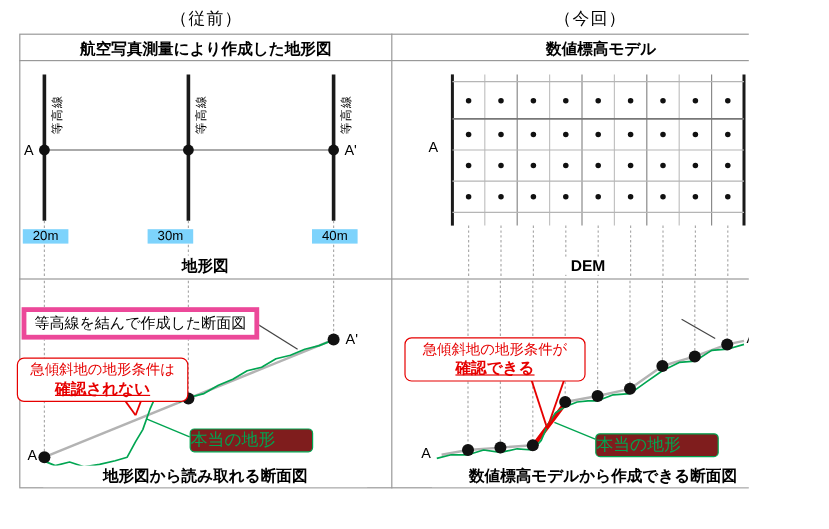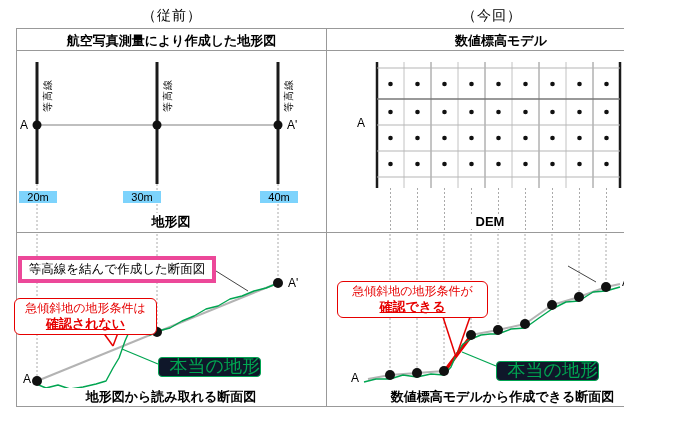--- a/index.html
+++ b/index.html
@@ -16,22 +16,22 @@
   .rot{transform:rotate(-90deg);transform-origin:0 0;font-size:10px;letter-spacing:1px;white-space:nowrap;}
   .mlabel{font-size:11px;background:#7dd3fc;padding:0 1px;top:191px;width:36px;}
   .cap{font-weight:bold;font-size:13px;background:#fff;}
   .pt{font-size:12px;}
   .blackbox{border:4px solid #ec4899;background:#fff;font-size:12.5px;line-height:18px;
             text-align:center;white-space:nowrap;height:19px;}
   .redbox{border:1.5px solid #e60000;border-radius:6px;background:#fff;color:#e60000;
           text-align:center;padding-top:2px;height:33px;}
   .redbox .l1{font-size:12px;line-height:15px;}
   .redbox .l2{font-size:13px;font-weight:bold;text-decoration:underline;line-height:16px;}
-  .greenbox{border:1px solid #00a551;border-radius:4px;background:#0f172a;color:#00a551;
-            font-size:18px;line-height:17px;text-align:right;height:18px;}
+  .greenbox{border:1px solid #00a551;border-radius:4px;background:#7f1d1d;color:#00a551;
+            font-size:14px;line-height:17px;text-align:left;height:18px;}
   #footer{top:413px;left:442px;transform:translateX(-50%);font-size:15px;white-space:nowrap;}
   #footer .src{font-size:13px;}
   svg.layer{position:absolute;left:0;top:0;}
 </style>
 </head>
 <body>
 
 <div id="stage">
 
   <svg id="lines" class="layer" width="691" height="441">

